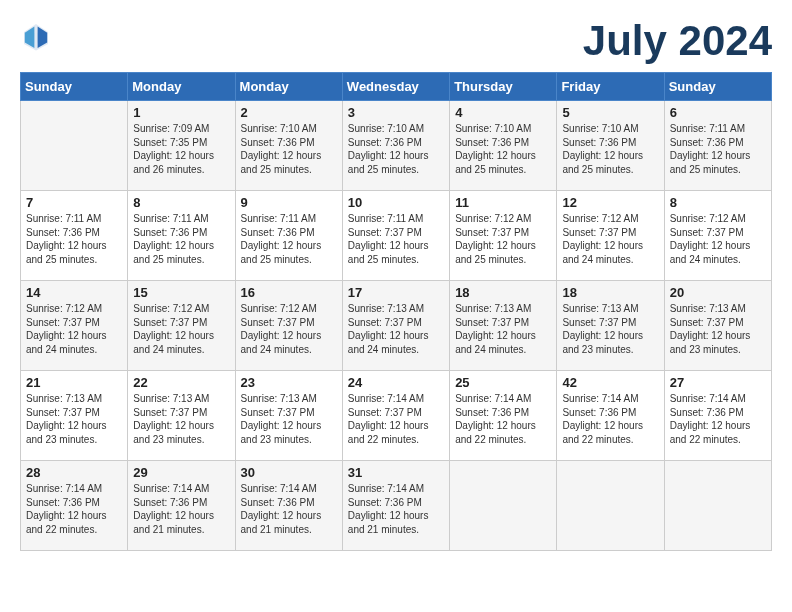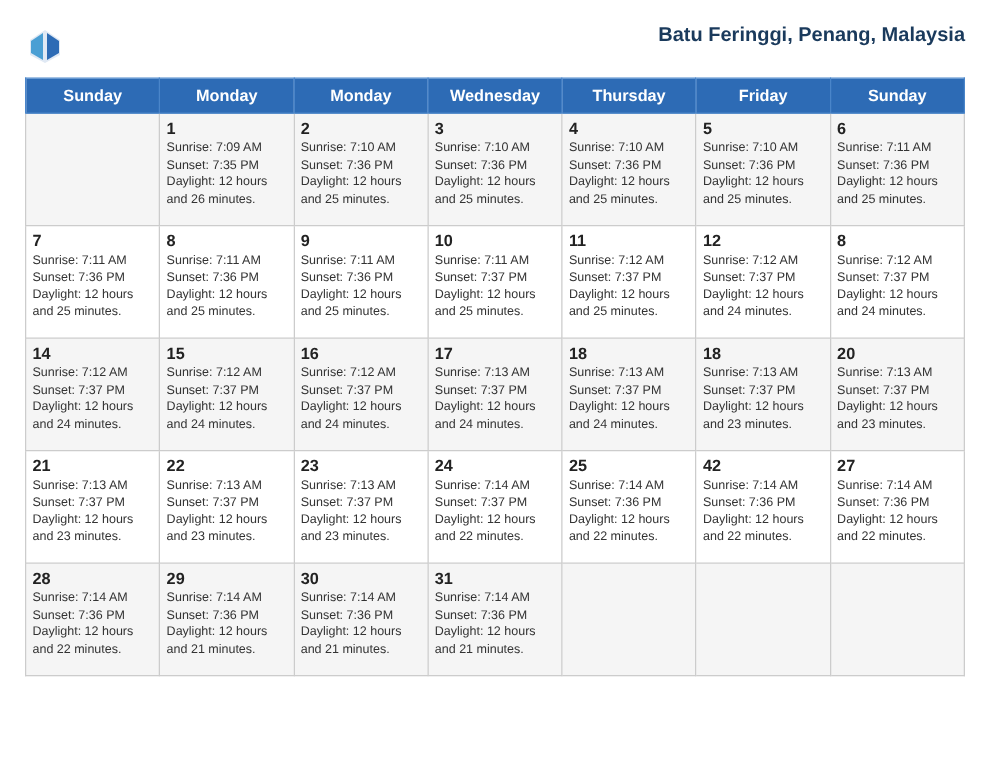--- a/index.html
+++ b/index.html
@@ -52,21 +52,21 @@
       width: 100%;
       border-collapse: collapse;
       border: 1px solid #ccc;
     }
     thead tr th {
       background-color: #2d6bb5;
       color: #fff;
       padding: 6px 4px;
       font-size: 13px;
       font-weight: bold;
-      text-align: center;
+      text-align: left;
       border: 1px solid #4a85c9;
     }
     tbody tr td {
       vertical-align: top;
       padding: 4px 5px;
       border: 1px solid #ccc;
       font-size: 10.5px;
       color: #222;
       width: 14.28%;
       min-height: 80px;
@@ -96,21 +96,21 @@
 
 <div class="header">
   <div class="logo">
     <svg class="logo-icon" viewBox="0 0 40 40">
       <polygon points="20,5 35,15 35,30 20,38 5,30 5,15" fill="#2d6bb5" opacity="0.15"></polygon>
       <polygon points="22,8 34,16 34,28 22,35" fill="#2d6bb5"></polygon>
       <polygon points="6,16 18,8 18,35 6,28" fill="#4a9fd4"></polygon>
     </svg>
   </div>
   <div class="title-section">
-    <div class="location">Batu Feringgi, Penang, Malaysia</div>
+    <div class="month-title">July 2024</div>
   </div>
 </div>
 
 <table>
   <thead>
     <tr>
     <th>Sunday</th>
         <th>Monday</th>
         <th>Monday</th>
         <th>Wednesday</th>

